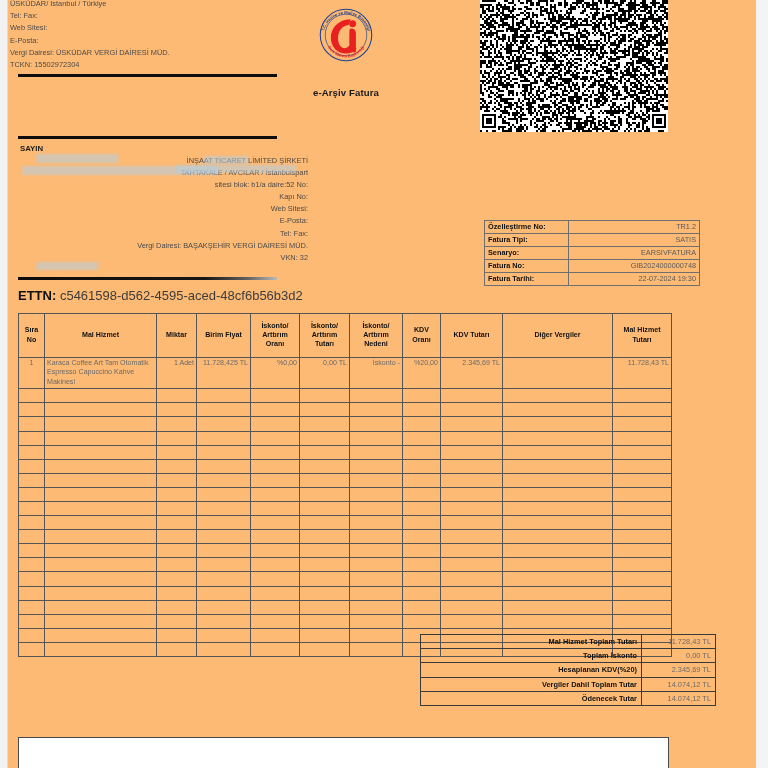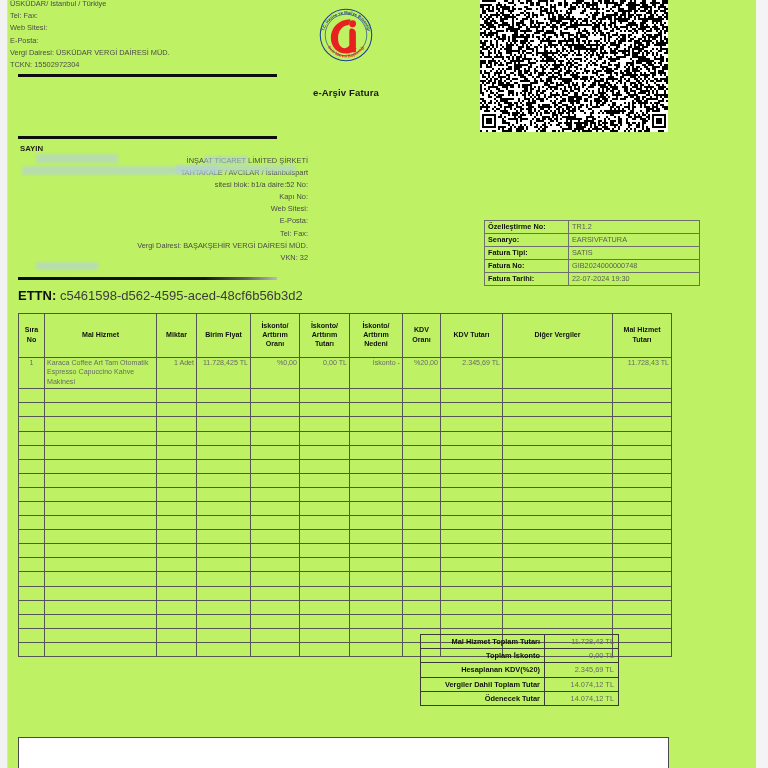--- a/index.html
+++ b/index.html
@@ -7,21 +7,21 @@
     margin: 0; padding: 0;
     width: 768px; height: 768px;
     background: #e8e8e8;
     font-family: "Liberation Sans", sans-serif;
     overflow: hidden;
   }
   #page {
     position: absolute;
     left: 8px; top: 0;
     width: 748px; height: 768px;
-    background: #bef264;
+    background: #fdba74;
     overflow: hidden;
   }
   #viewer-left-edge {
     position: absolute; left: 0; top: 0;
     width: 8px; height: 768px;
     background: #f2f2f2;
     border-right: 1px solid #dcdcdc;
   }
   #viewer-right-edge {
     position: absolute; left: 756px; top: 0;
@@ -109,21 +109,21 @@
     border-collapse: collapse;
     font-size: 7.3px;
   }
   .info-table td {
     border: 1px solid #6e6e6e;
     padding: 1px 3px;
     height: 11.6px;
     line-height: 10px;
   }
   .info-table td.k { font-weight: bold; color: #111; width: 84px; }
-  .info-table td.v { color: #5a5a5a; }
+  .info-table td.v { color: #5a5a5a; text-align: right; }
 
   
   .items {
     position: absolute; left: 10px; top: 313px;
     width: 653px;
     border-collapse: collapse;
     table-layout: fixed;
   }
   .items th, .items td {
     border: 1px solid #555;
@@ -144,21 +144,21 @@
     vertical-align: top;
     line-height: 9.4px;
   }
   .items td.c { text-align: center; }
   .items td.r { text-align: right; }
   .items td.first-row { height: 31px; }
 
   
   .totals {
     position: absolute; left: 412px; top: 634px;
-    width: 199px;
+    width: 296px;
     border-collapse: collapse;
   }
   .totals td {
     border: 1.6px solid #3a3a3a;
     font-size: 7.4px;
     height: 14.2px;
     padding: 0 4px;
   }
   .totals td.lbl { text-align: right; font-weight: bold; color: #111; }
   .totals td.val { text-align: right; color: #6a6a6a; width: 74px; }
@@ -249,26 +249,26 @@
     <span>c5461598-d562-4595-aced-48cf6b56b3d2</span>
   </div>
 
   <table class="info-table">
     <tbody>
         <tr>
           <td class="k">Özelleştirme No:</td>
           <td class="v">TR1.2</td>
         </tr>
         <tr>
+          <td class="k">Fatura Tipi:</td>
+          <td class="v">SATIS</td>
+        </tr>
+        <tr>
           <td class="k">Senaryo:</td>
           <td class="v">EARSIVFATURA</td>
-        </tr>
-        <tr>
-          <td class="k">Fatura Tipi:</td>
-          <td class="v">SATIS</td>
         </tr>
         <tr>
           <td class="k">Fatura No:</td>
           <td class="v">GIB2024000000748</td>
         </tr>
         <tr>
           <td class="k">Fatura Tarihi:</td>
           <td class="v">22-07-2024 19:30</td>
         </tr>
       </tbody>

